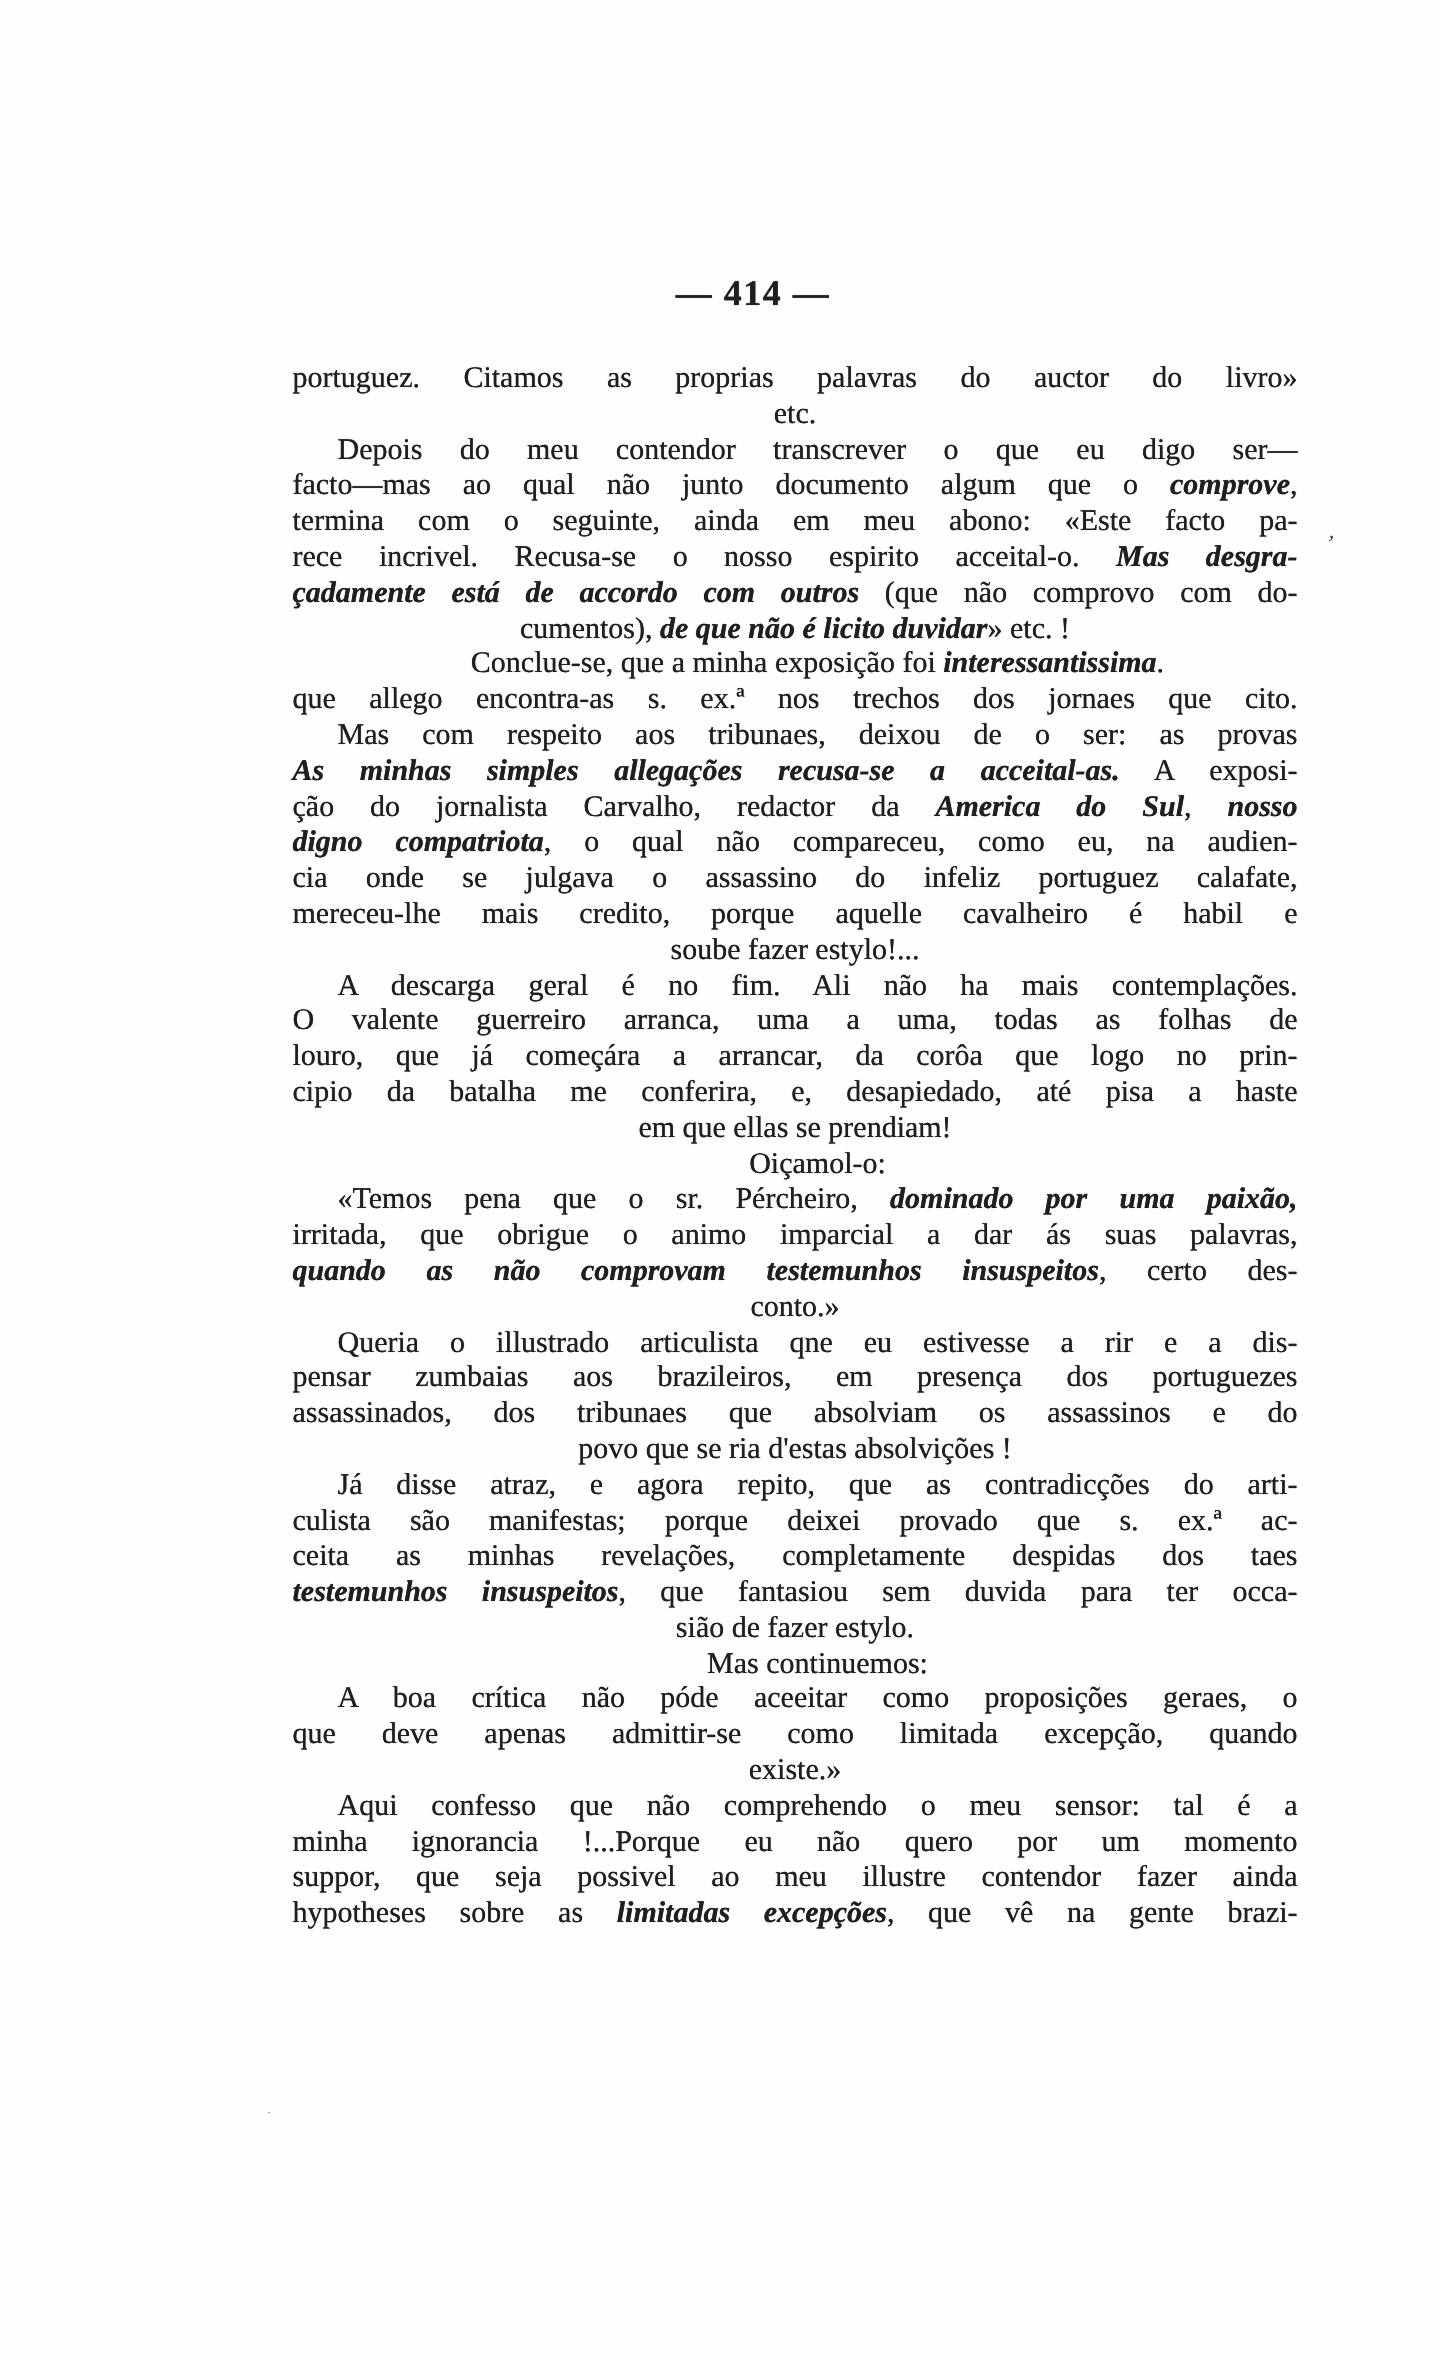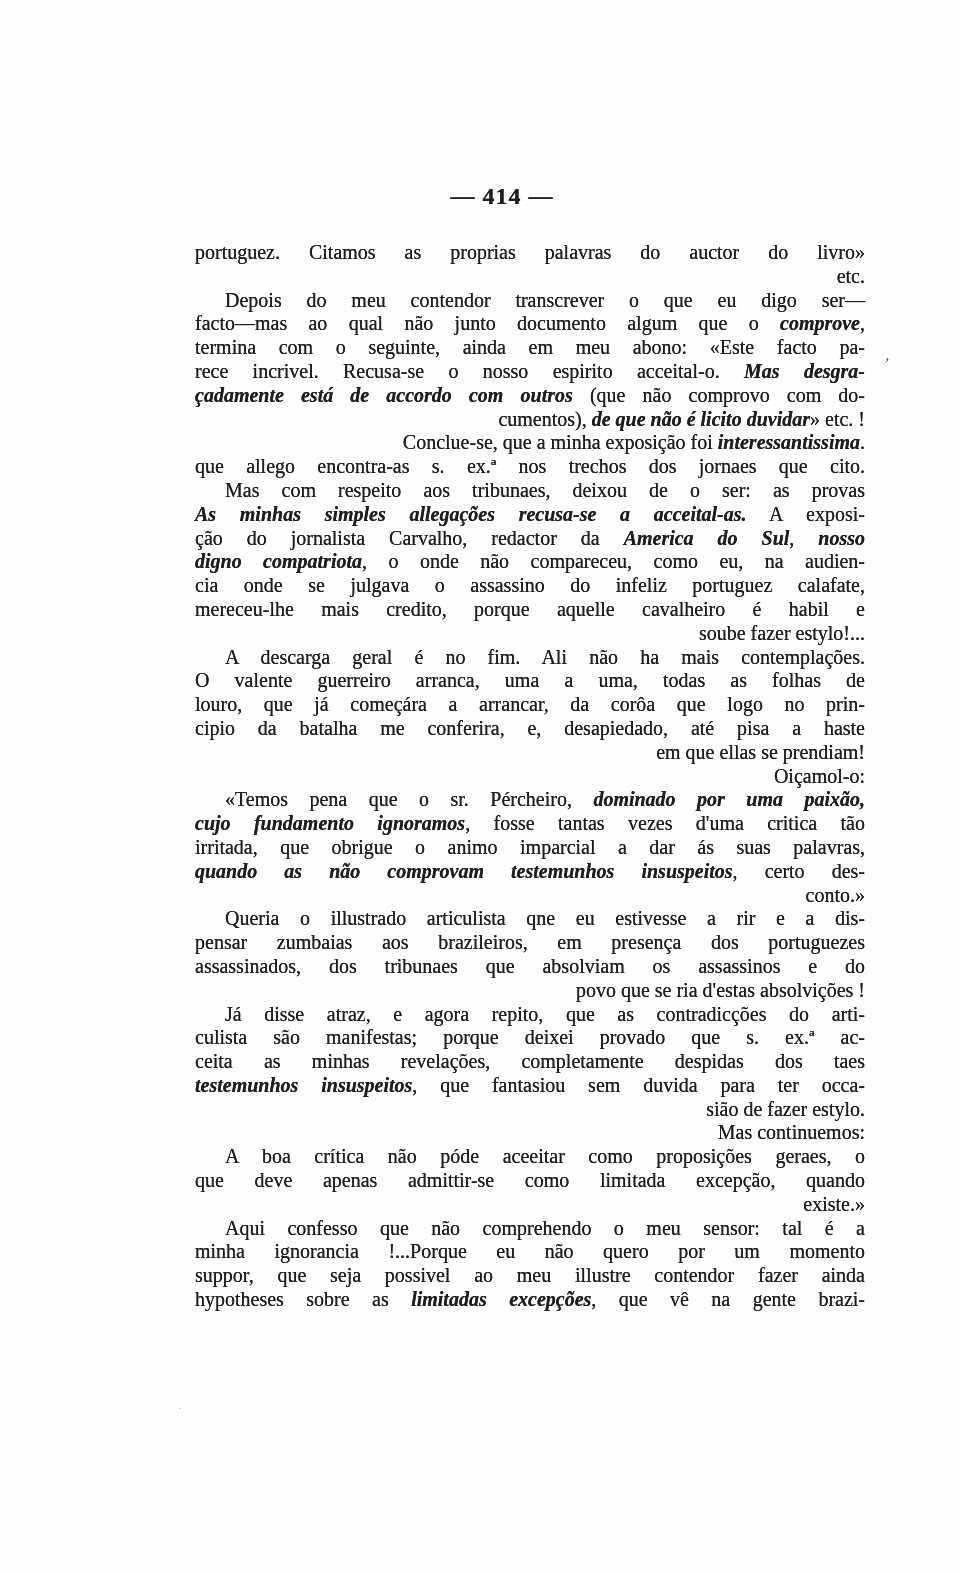--- a/index.html
+++ b/index.html
@@ -32,21 +32,21 @@
     top: 241px;
     left: 167px;
     width: 670px;
     font-size: 20px;
     line-height: 23.8px;
     text-shadow: 0 0 0.45px currentColor;
     margin-left: 28px;
   }
   .para { margin: 0; }
   .line {
-    text-align: right;
+    text-align: center;
     white-space: normal;
   }
   .line.just {
     text-align: justify;
     text-align-last: justify;
   }
   .line.first-indent { text-indent: 30px; }
   .line i { font-style: italic; font-weight: bold; }
   .scan-mark {
     position: absolute;
@@ -77,38 +77,37 @@
         <div class="line"><span>cumentos), </span><i>de que não é licito duvidar</i><span>» etc. !</span></div>
       </div>
       <div class="para">
         <div class="line first-indent"><span>Conclue-se, que a minha exposição foi </span><i>interessantissima</i><span>.</span></div>
       </div>
       <div class="para">
         <div class="line just"><span>que allego encontra-as s. ex.ª nos trechos dos jornaes que cito.</span></div>
         <div class="line just first-indent"><span>Mas com respeito aos tribunaes, deixou de o ser: as provas</span></div>
         <div class="line just"><i>As minhas simples allegações recusa-se a acceital-as.</i><span> A exposi-</span></div>
         <div class="line just"><span>ção do jornalista Carvalho, redactor da </span><i>America do Sul</i><span>, </span><i>nosso</i></div>
-        <div class="line just"><i>digno compatriota</i><span>, o onde não compareceu, como eu, na audien-</span></div>
+        <div class="line just"><i>digno compatriota</i><span>, o qual não compareceu, como eu, na audien-</span></div>
         <div class="line just"><span>cia onde se julgava o assassino do infeliz portuguez calafate,</span></div>
         <div class="line just"><span>mereceu-lhe mais credito, porque aquelle cavalheiro é habil e</span></div>
         <div class="line"><span>soube fazer estylo!...</span></div>
       </div>
       <div class="para">
         <div class="line just first-indent"><span>A descarga geral é no fim. Ali não ha mais contemplações.</span></div>
         <div class="line just"><span>O valente guerreiro arranca, uma a uma, todas as folhas de</span></div>
         <div class="line just"><span>louro, que já começára a arrancar, da corôa que logo no prin-</span></div>
         <div class="line just"><span>cipio da batalha me conferira, e, desapiedado, até pisa a haste</span></div>
         <div class="line"><span>em que ellas se prendiam!</span></div>
       </div>
       <div class="para">
         <div class="line first-indent"><span>Oiçamol-o:</span></div>
       </div>
       <div class="para">
         <div class="line just first-indent"><span>«Temos pena que o sr. Pércheiro, </span><i>dominado por uma paixão,</i></div>
-        <div class="line just"><i>cujo fundamento ignoramos</i><span>, fosse tantas vezes d'uma critica tão</span></div>
         <div class="line just"><span>irritada, que obrigue o animo imparcial a dar ás suas palavras,</span></div>
         <div class="line just"><i>quando as não comprovam testemunhos insuspeitos</i><span>, certo des-</span></div>
         <div class="line"><span>conto.»</span></div>
       </div>
       <div class="para">
         <div class="line just first-indent"><span>Queria o illustrado articulista qne eu estivesse a rir e a dis-</span></div>
         <div class="line just"><span>pensar zumbaias aos brazileiros, em presença dos portuguezes</span></div>
         <div class="line just"><span>assassinados, dos tribunaes que absolviam os assassinos e do</span></div>
         <div class="line"><span>povo que se ria d'estas absolvições !</span></div>
       </div>

